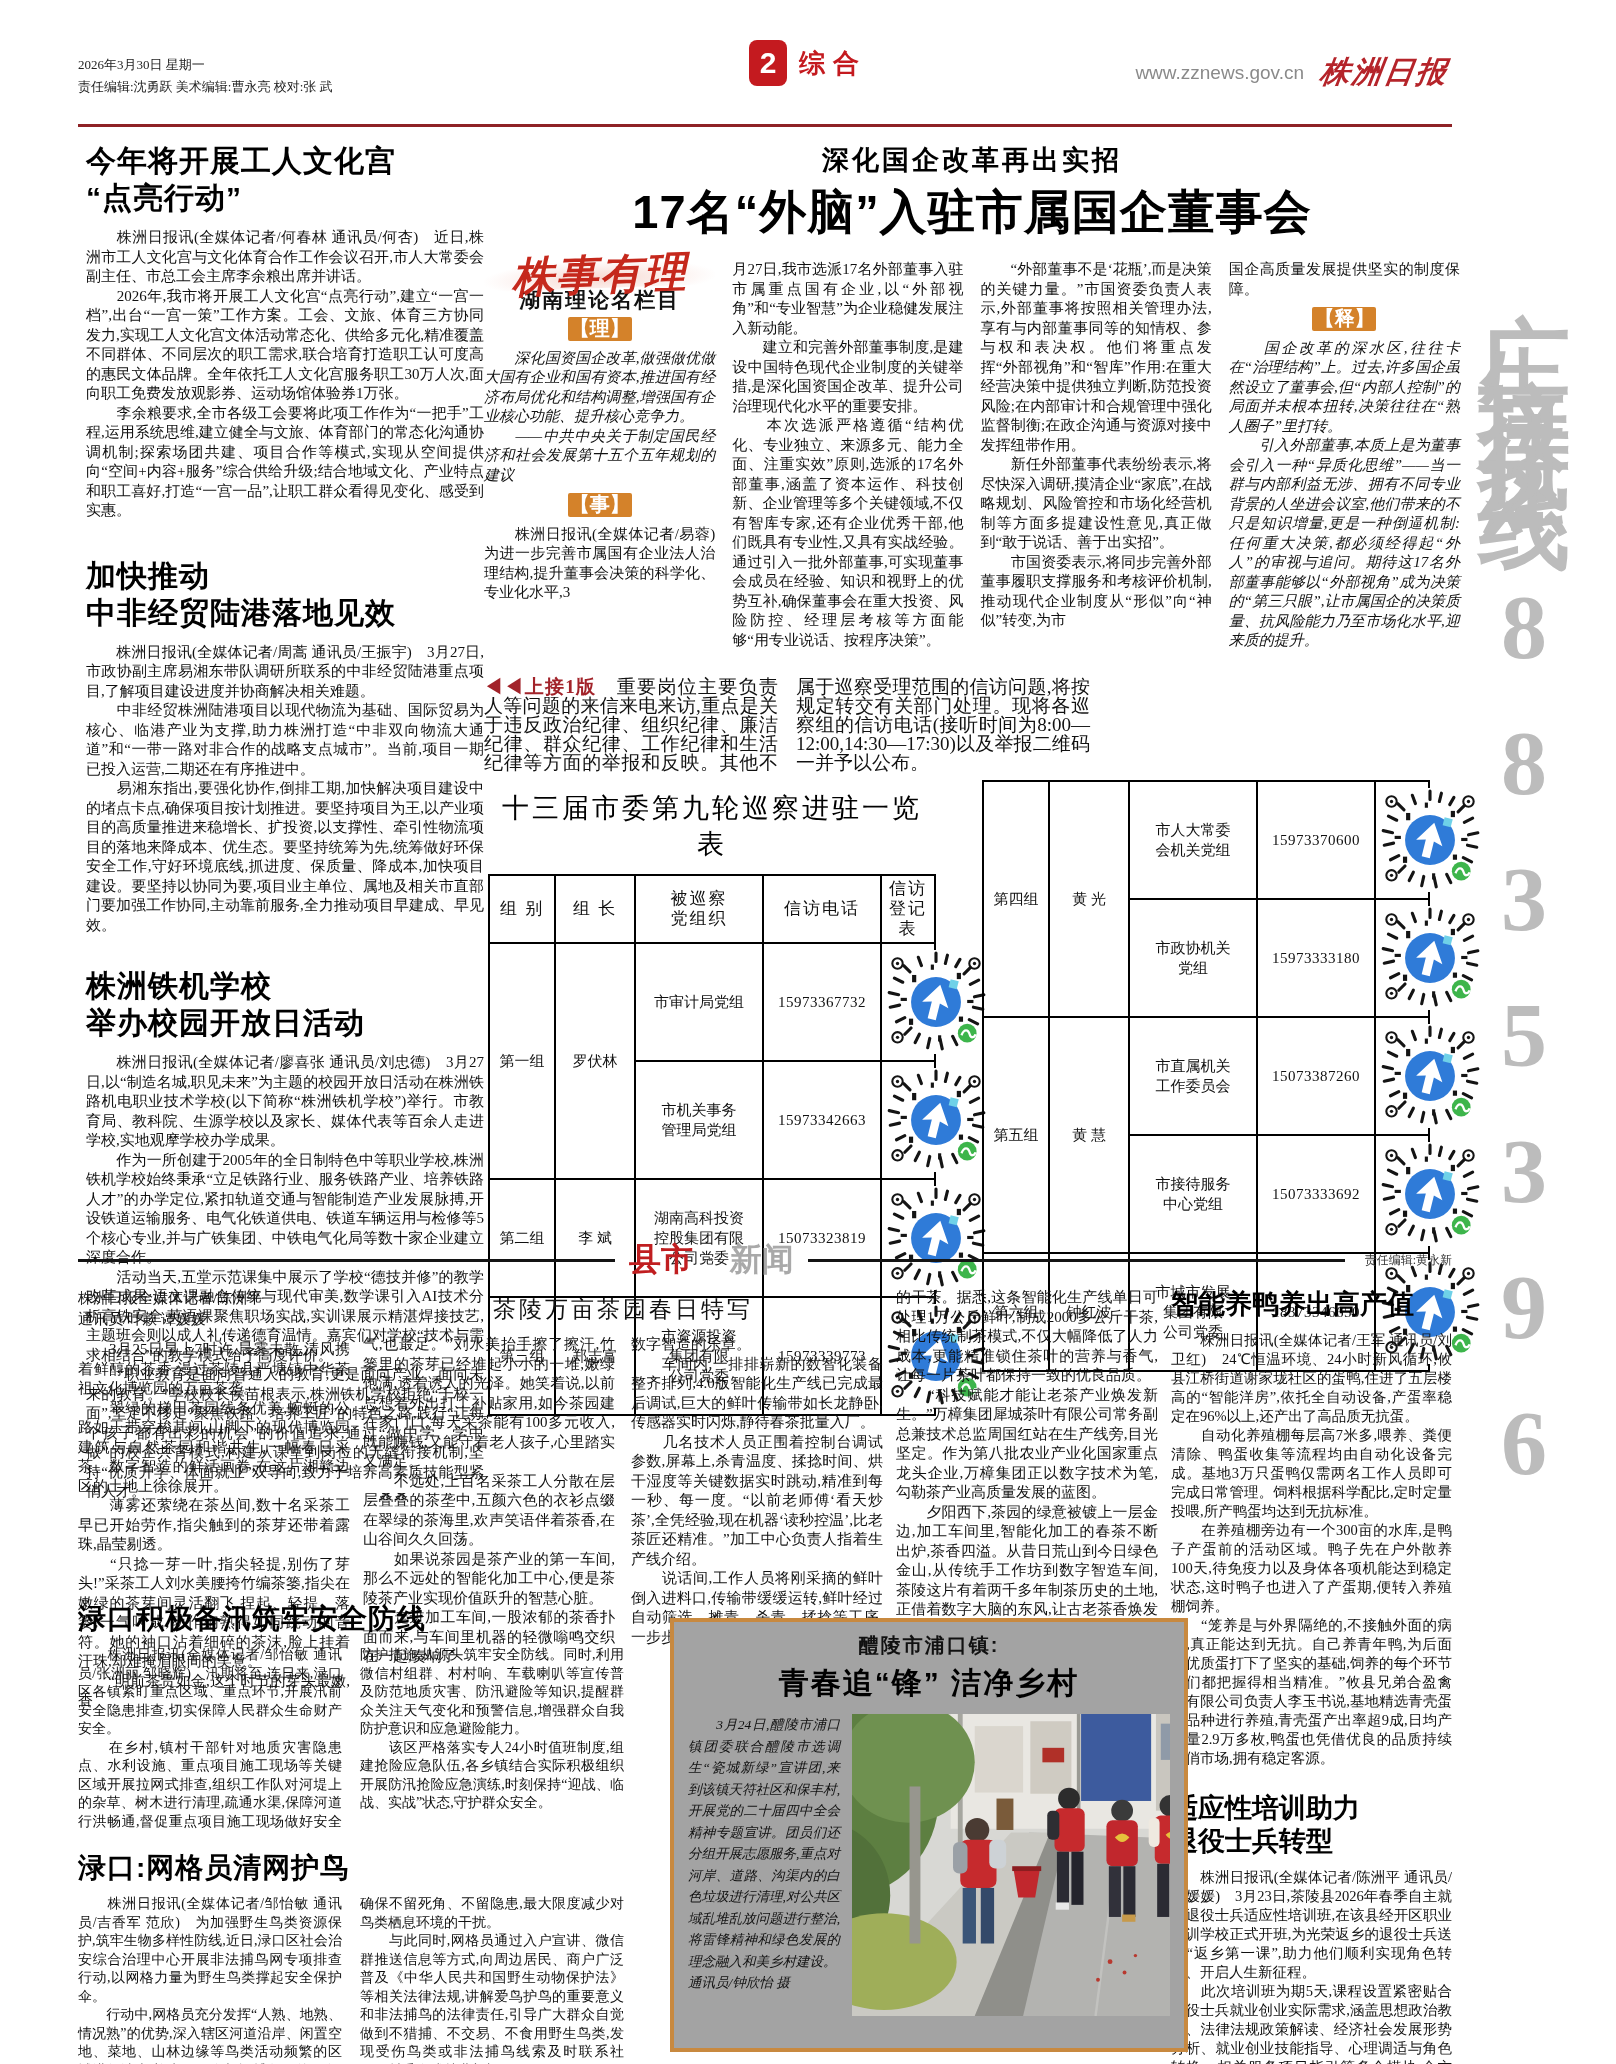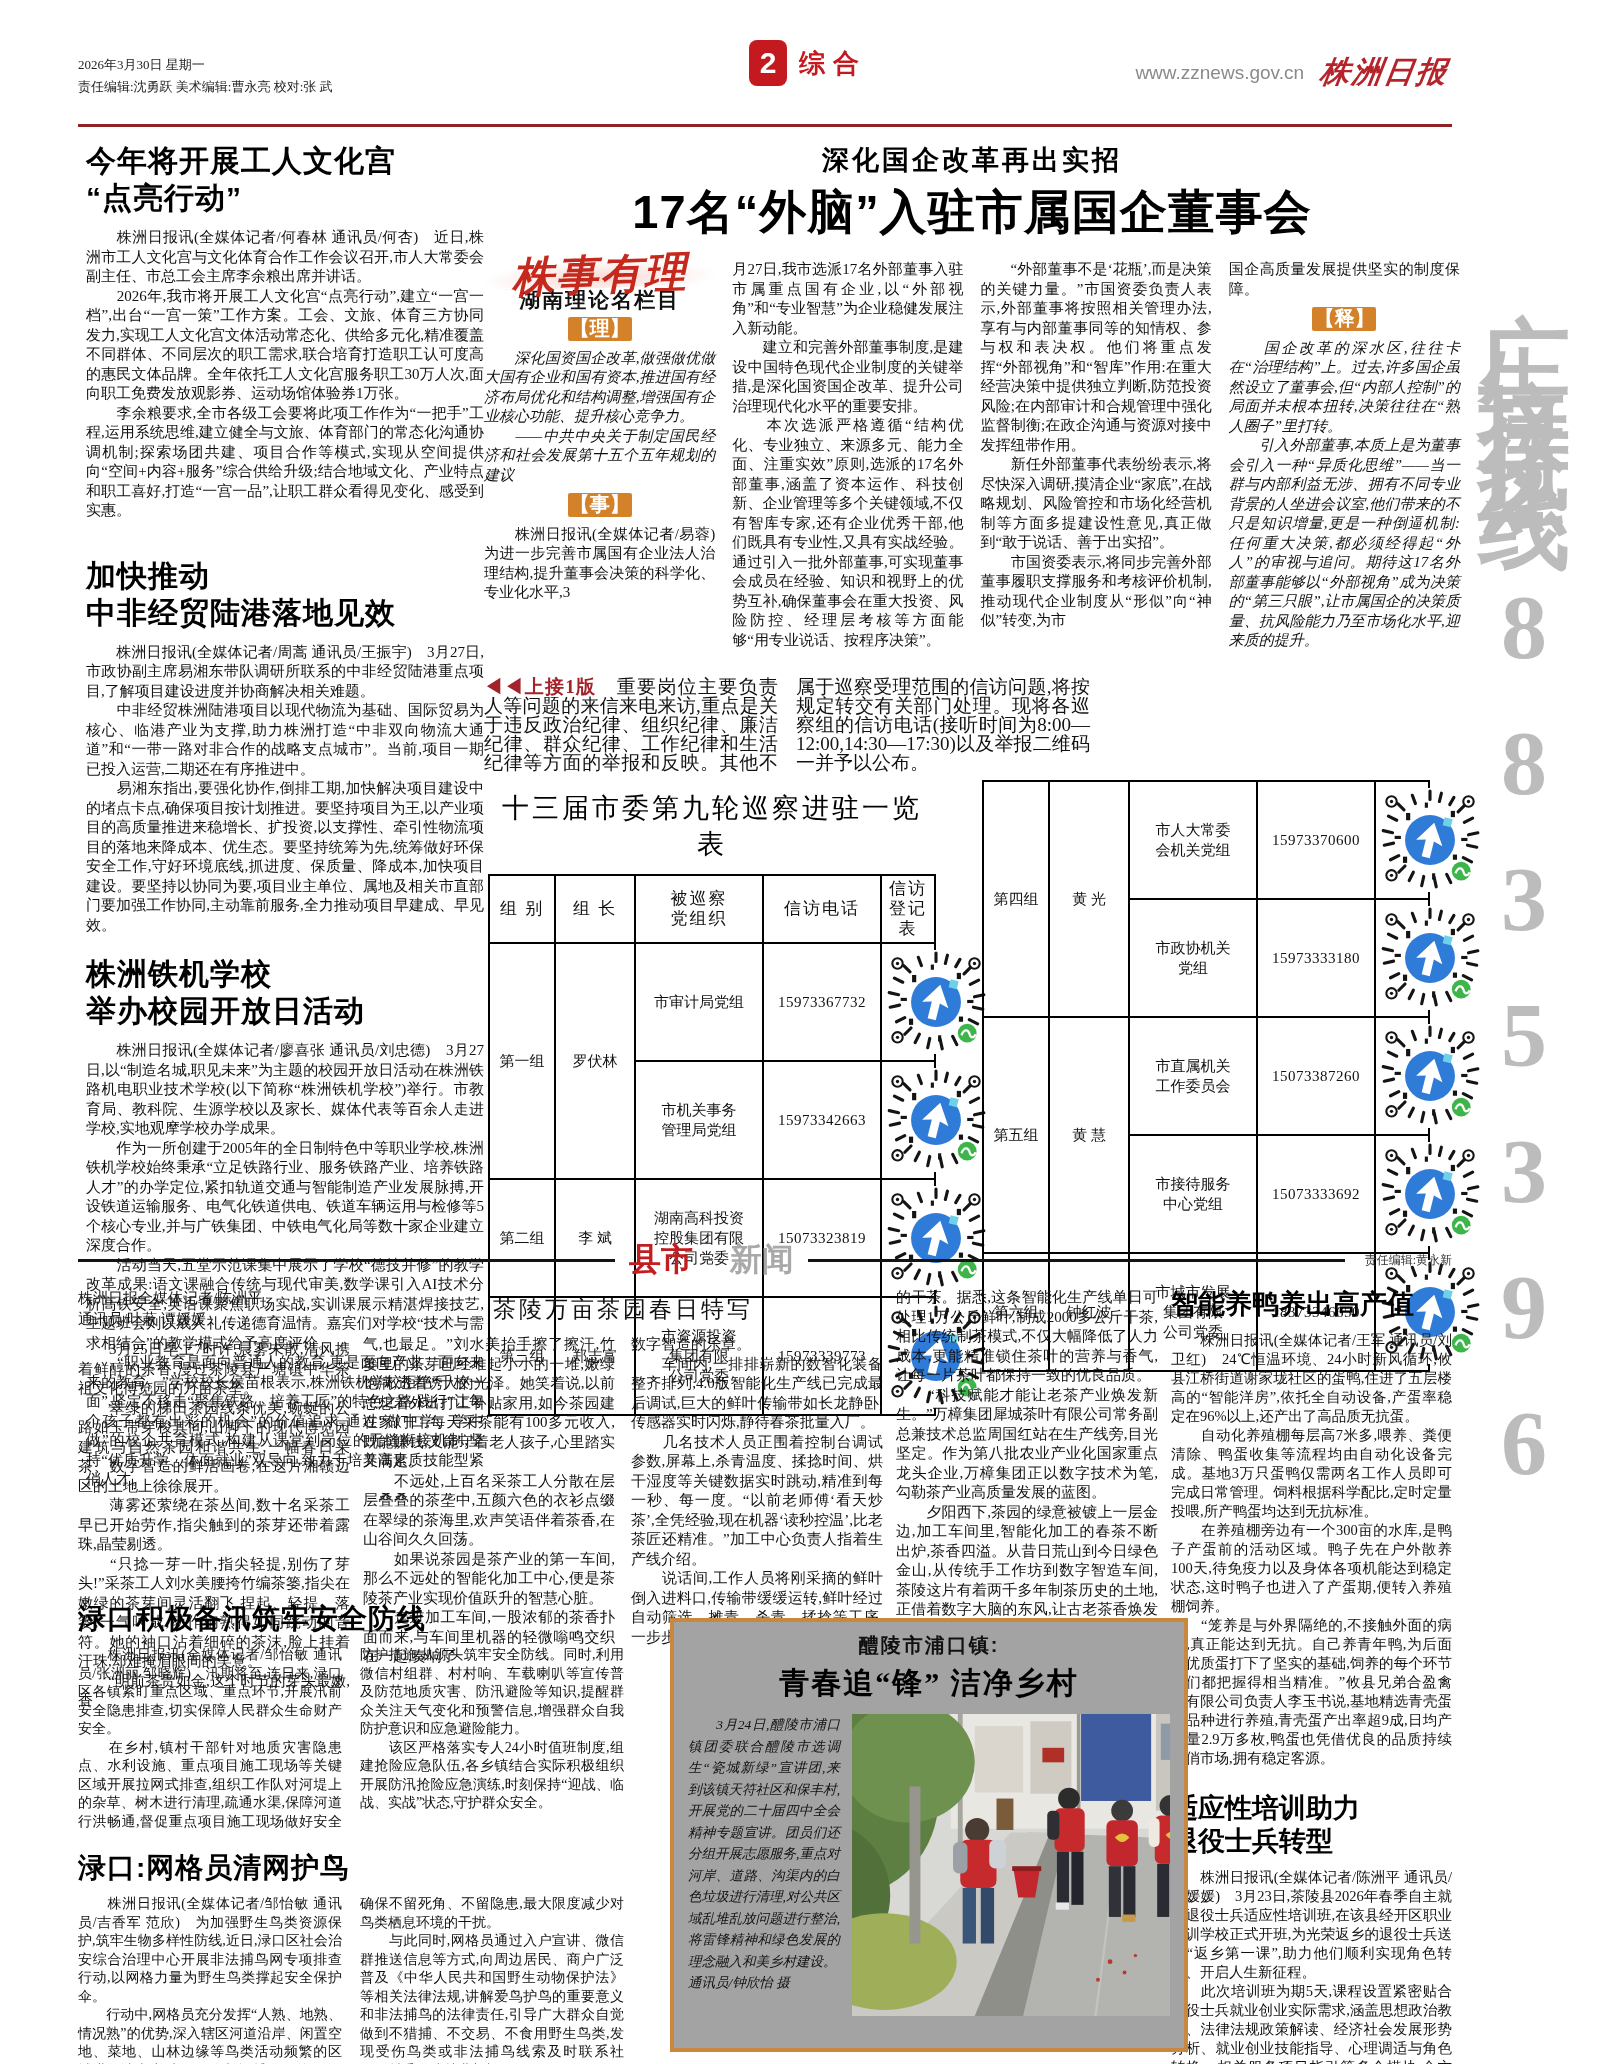--- a/index.html
+++ b/index.html
@@ -28,21 +28,21 @@
   .ad-vert{position:absolute;left:1478px;top:236px;height:1810px;
            writing-mode:vertical-rl;text-orientation:upright;
            font-size:92px;line-height:1;letter-spacing:34px;
            color:#bcbcbc;font-weight:bold;font-family:"Liberation Serif",serif;}
 
   
   .band-top{position:absolute;left:86px;top:142px;width:1374px;display:flex;}
   .left-col{width:398px;flex:none;}
   .left-col .art-head{font-size:30px;line-height:37px;letter-spacing:1px;}
   .left-col .art-body{font-size:15px;line-height:19.5px;margin-top:12px;}
-  .mt1{margin-top:36px;} .mt2{margin-top:20px;}
+  .mt1{margin-top:36px;} .mt2{margin-top:32px;}
 
   .right-area{flex:1;min-width:0;}
   .kicker{text-align:center;font-size:27px;letter-spacing:3px;font-weight:600;
           font-family:"Liberation Sans",sans-serif;color:#000;}
   .mainline{text-align:center;font-size:47px;line-height:56px;letter-spacing:1px;
             margin:6px 0 20px;}
   .lead-cols{display:flex;gap:17px;}
   .lead-col{flex:1;min-width:0;font-size:15px;line-height:19.5px;}
   .zsyl-logo{color:#c5281c;font-weight:bold;font-style:italic;font-size:42px;
              text-align:center;letter-spacing:2px;transform:rotate(-2deg);
@@ -97,21 +97,21 @@
   .band-b2{position:absolute;left:78px;top:1602px;width:546px;}
   .sec-head{font-size:28px;line-height:34px;letter-spacing:1px;}
   .sec-body{margin-top:10px;columns:2;column-gap:18px;font-size:14px;line-height:18.5px;}
   .gap-art{margin-top:20px;}
 
   
   .box-art{position:absolute;left:632px;top:1618px;width:518px;height:434px;
            border:4px solid #c8893f;box-sizing:border-box;padding:10px 14px;background:#a3a3a3;margin-left:38px;}
   .box-kicker{text-align:center;font-size:20px;font-weight:bold;letter-spacing:2px;
               font-family:"Liberation Sans",sans-serif;}
-  .box-title{text-align:center;font-size:30px;letter-spacing:2px;margin:4px 0 10px;font-family:Liberation Serif, serif;}
+  .box-title{text-align:center;font-size:30px;letter-spacing:2px;margin:4px 0 10px;}
   .box-flex{display:flex;gap:12px;}
   .box-caption{width:152px;font-style:italic;font-size:13.5px;line-height:21.5px;}
   .box-photo{flex:1;height:302px;}
   .box-photo svg{width:100%;height:100%;display:block;}
 
   
   .veteran{margin-top:24px;}
 </style>
 </head>
 <body>

